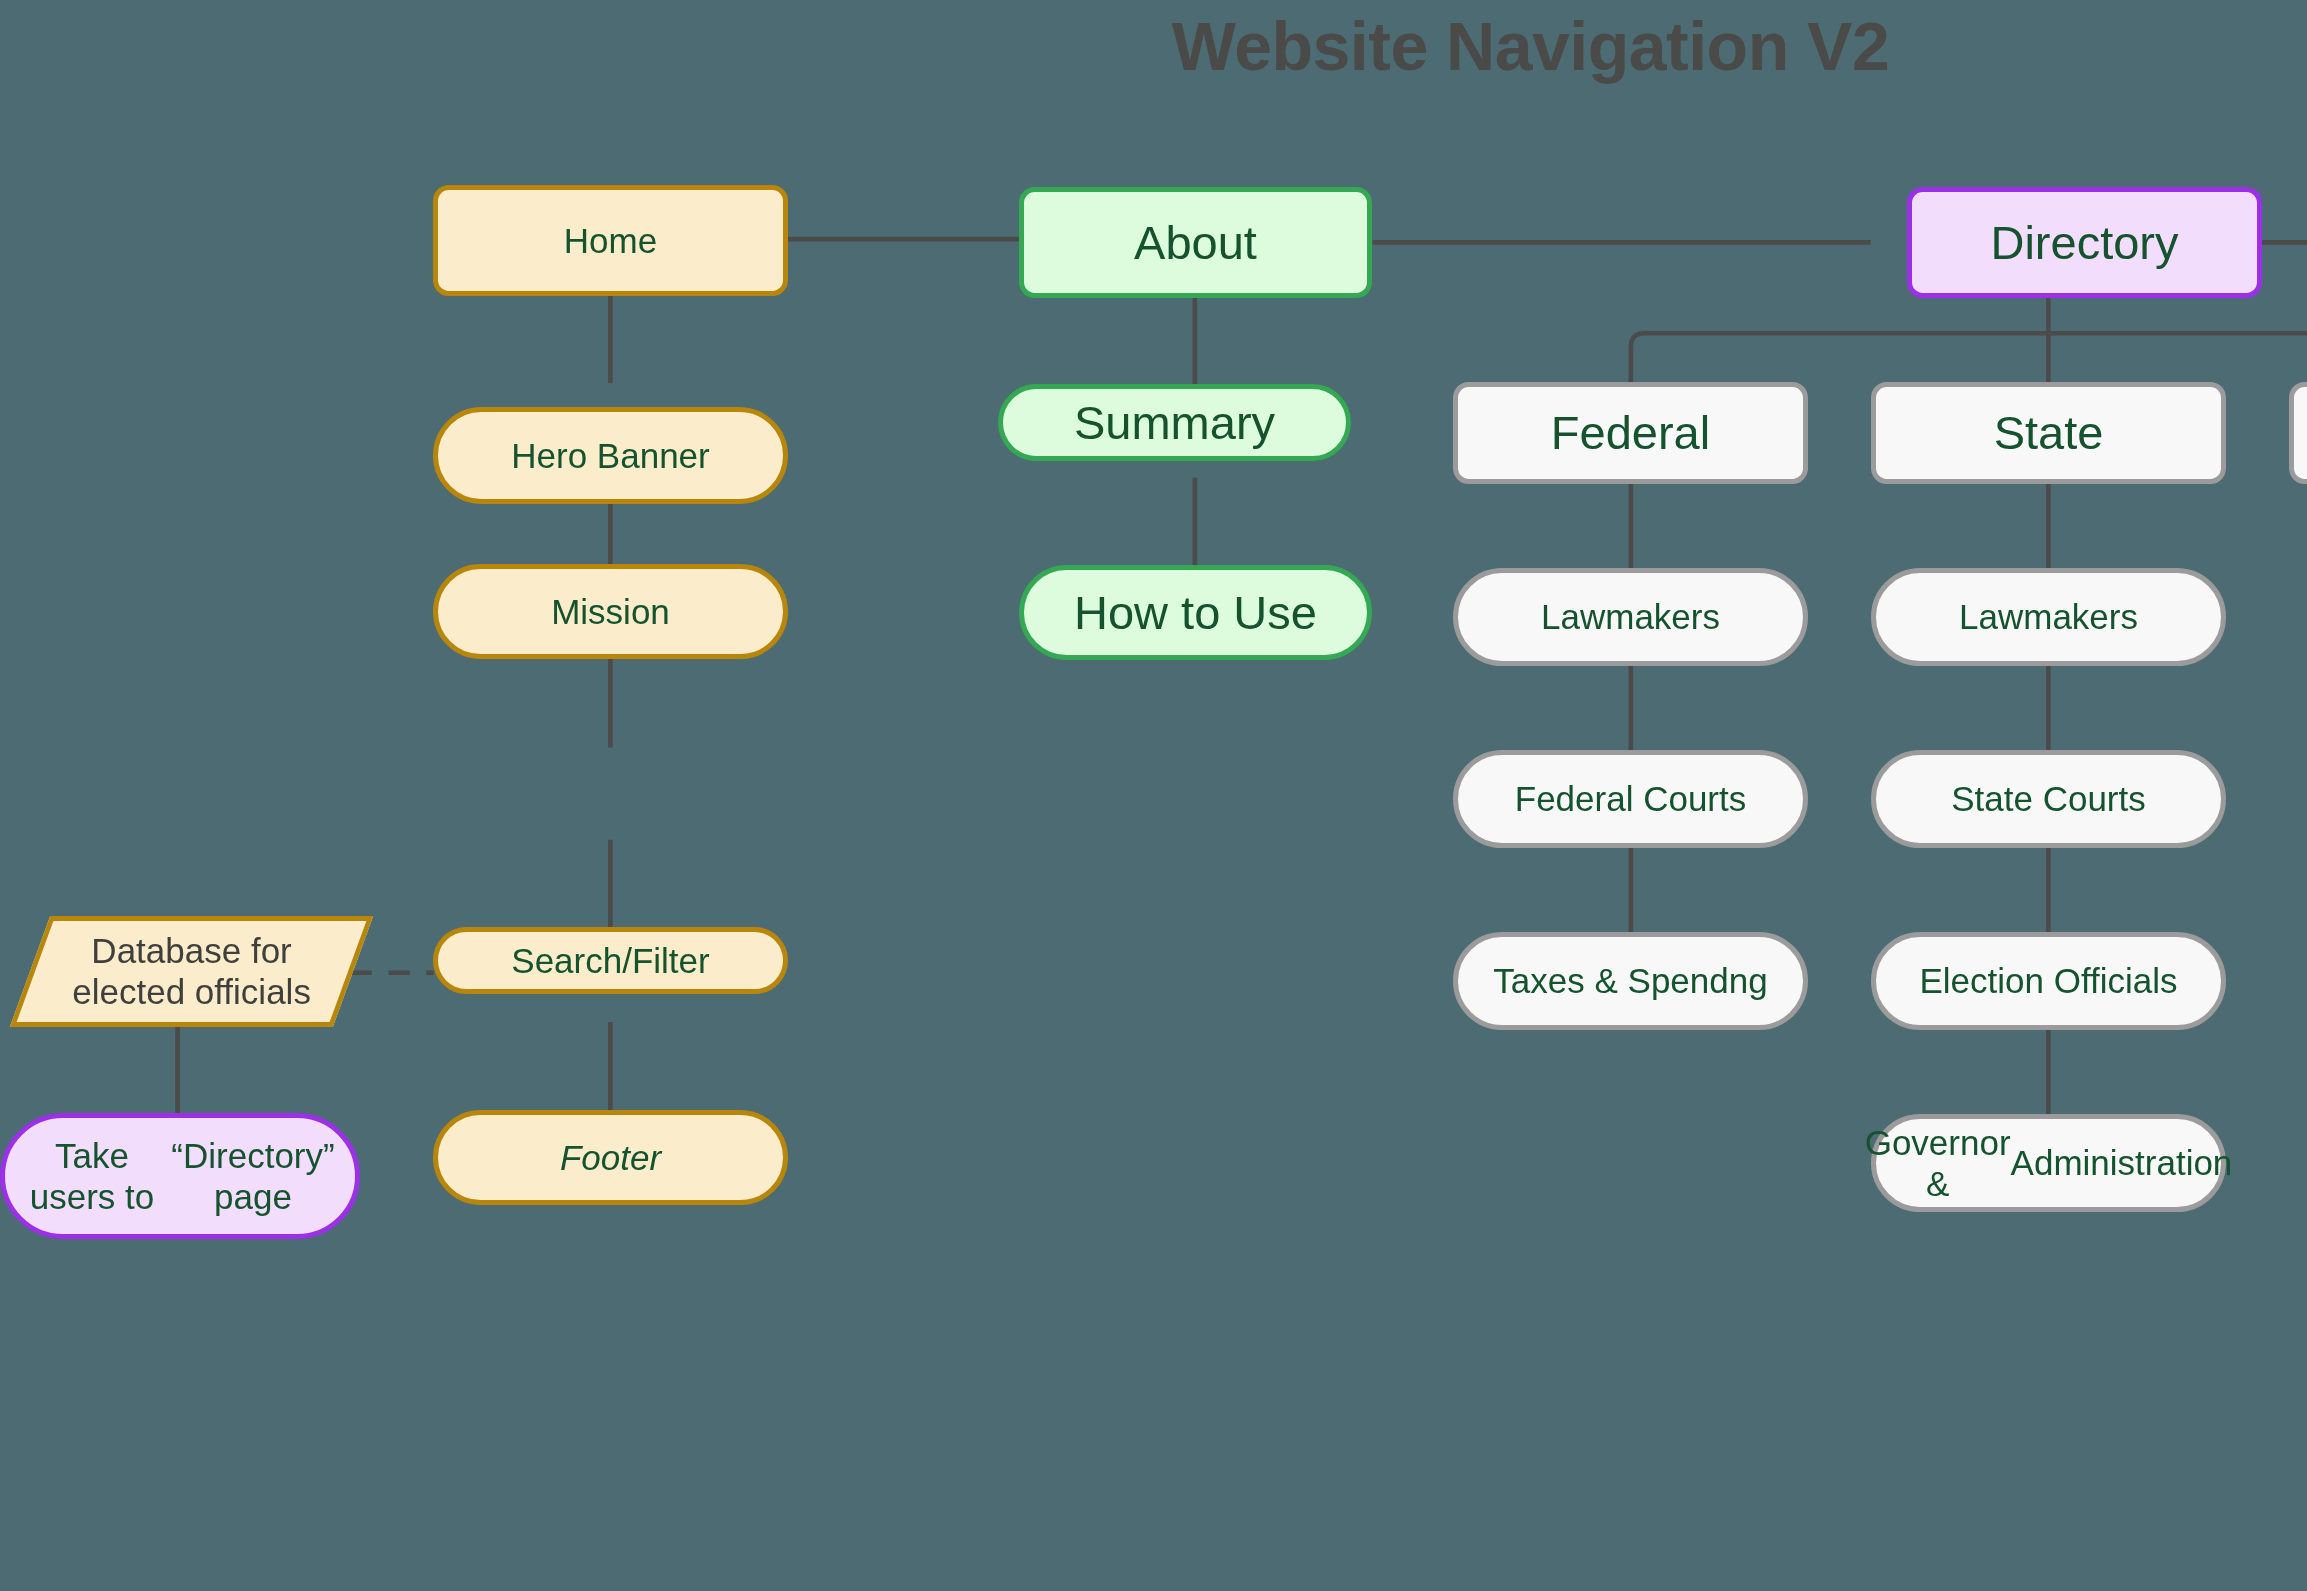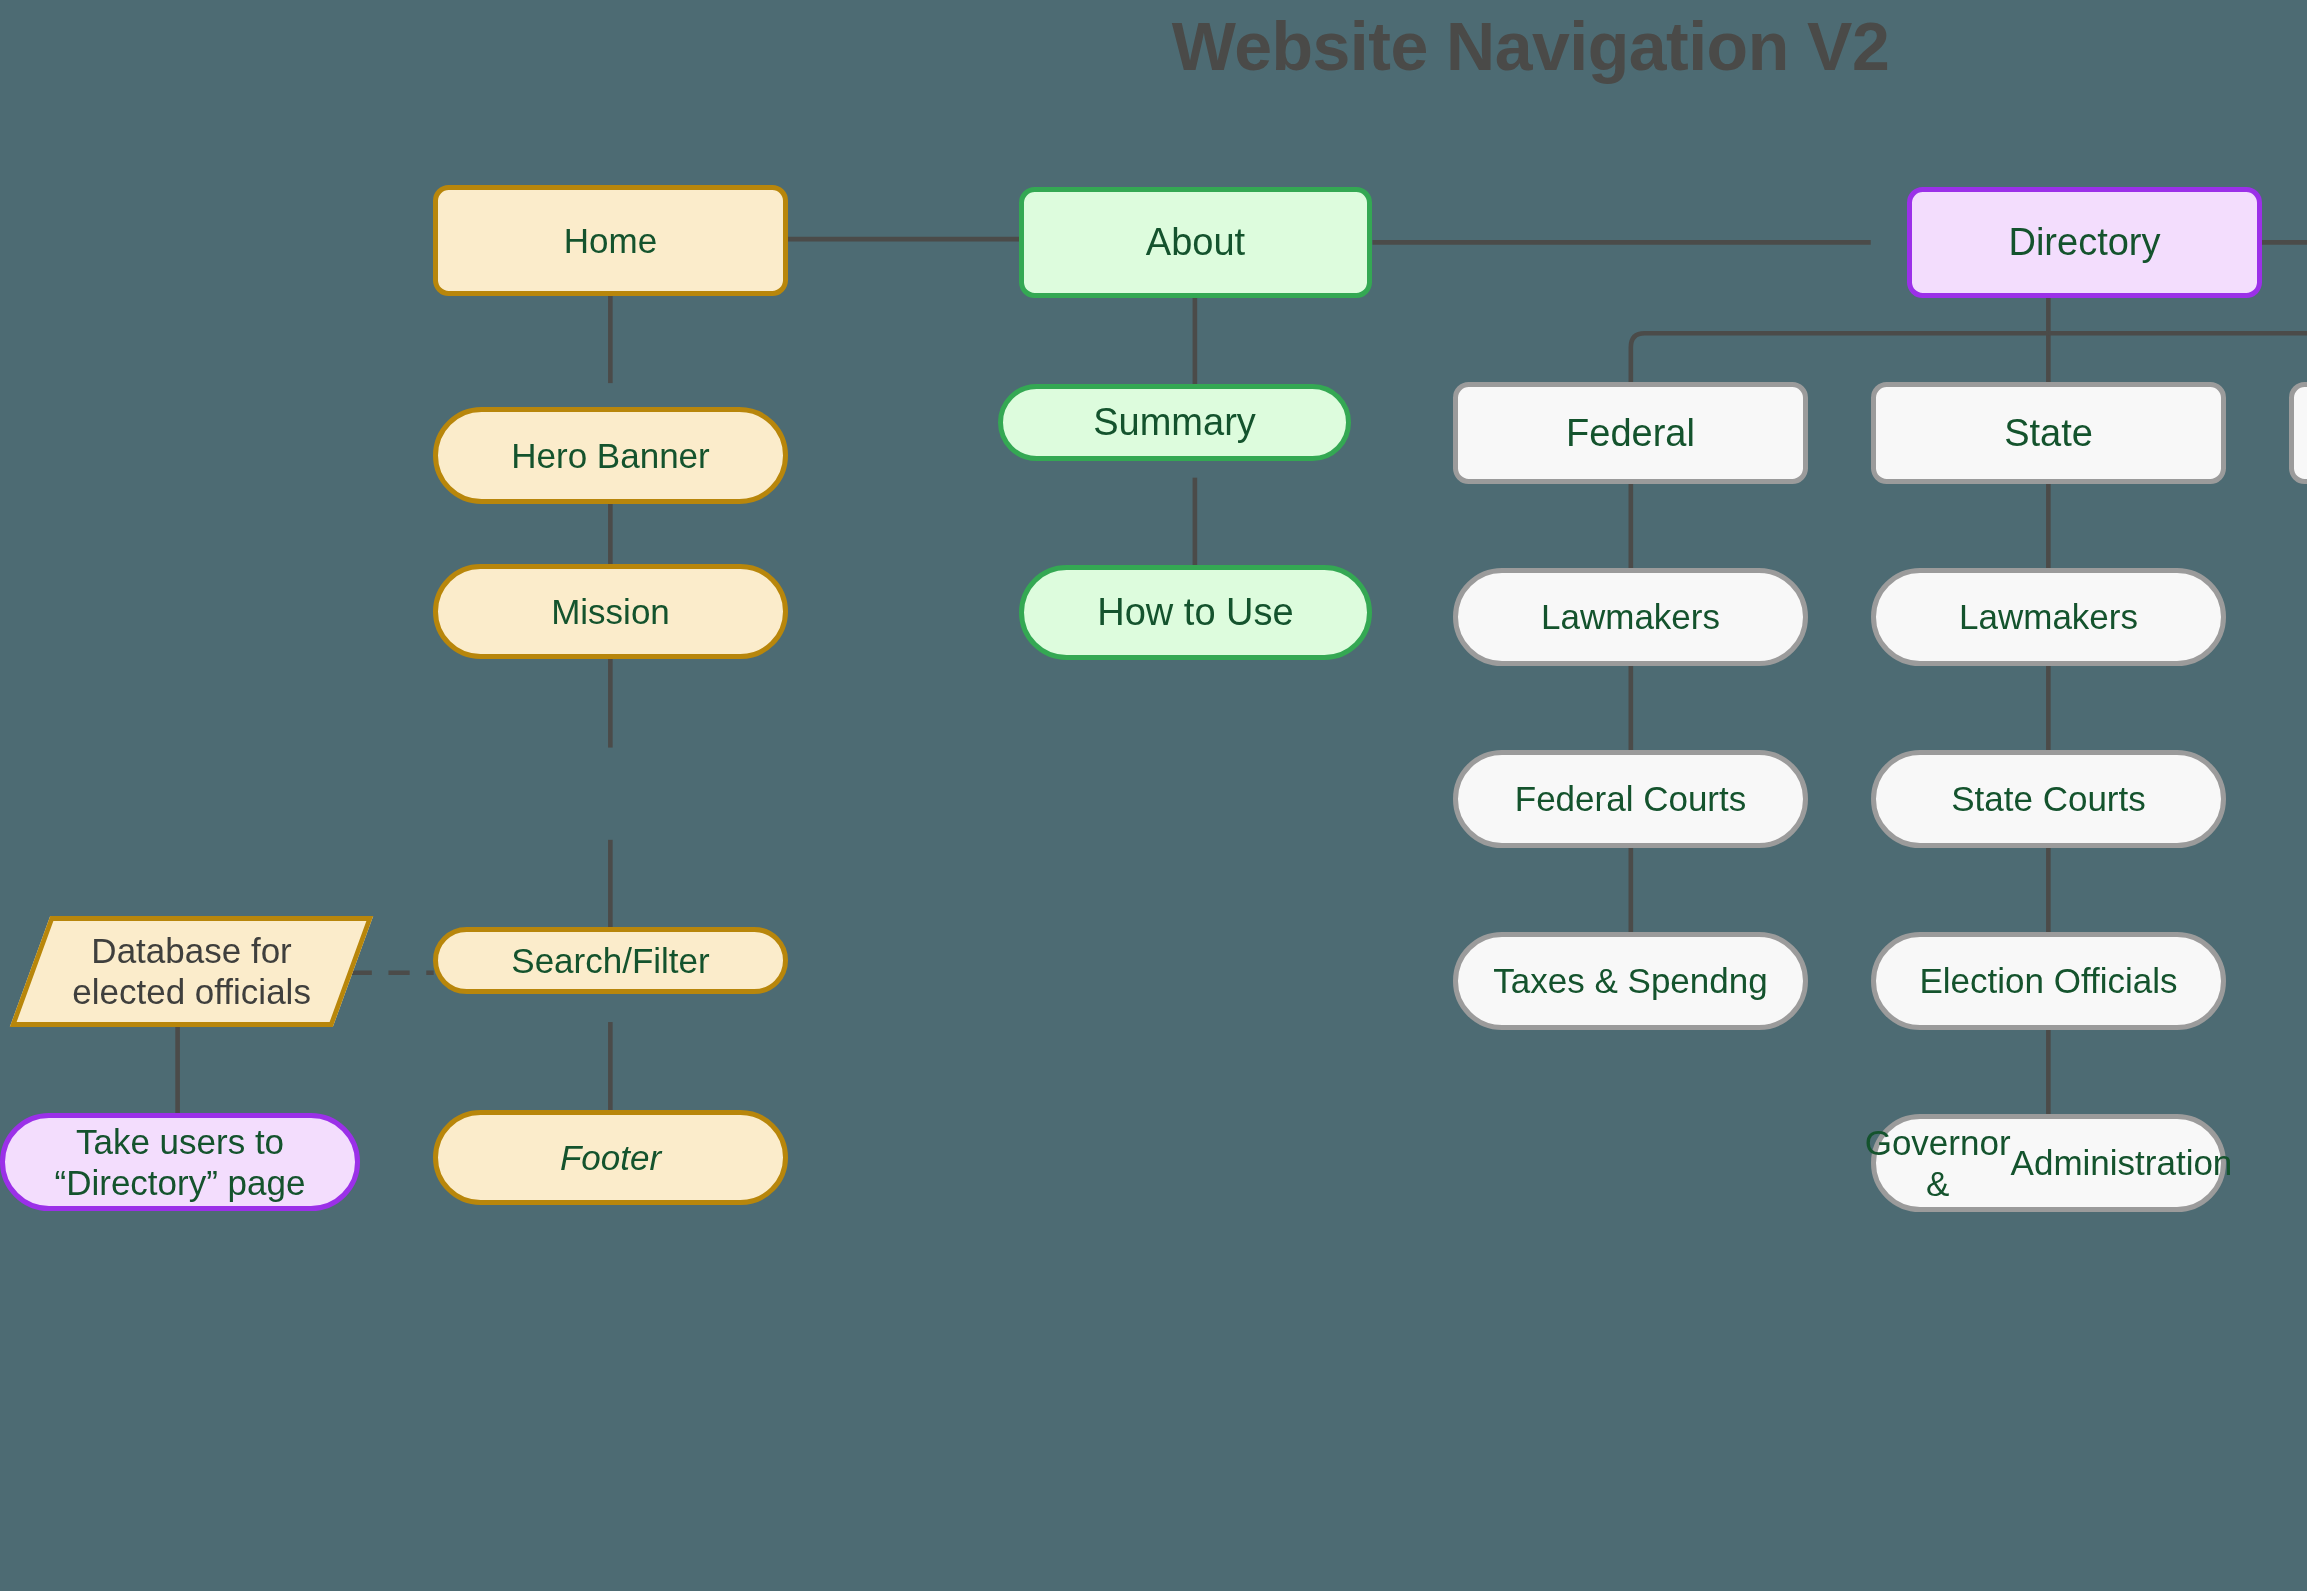--- a/index.html
+++ b/index.html
@@ -56,21 +56,21 @@
     text-align:center;
     color:#3f3f3d;
     font-size:35px;line-height:1.18;
     background:#fbeccb;
     border:5px solid #b8860b;
     transform:skewX(-20deg);
     z-index:5;
   }
   .parallelogram .inner{transform:skewX(20deg);display:block;}
 
-  .big{font-size:38px;}
+  .big{font-size:47px;}
 </style>
 </head>
 <body>
 
 <div id="stage">
 
   <div class="title">Website Navigation V2</div>
 
   <svg id="edges" viewBox="0 0 6635 3450" xmlns="http://www.w3.org/2000/svg">
     <g fill="none" stroke="#4b4b49" stroke-width="10">
@@ -190,19 +190,19 @@
     <span>Administration</span>
   </div>
 
   <div class="parallelogram" style="left:30px;top:916px;width:323px;height:111px;">
     <span class="inner">
       <span>Database for</span>
       <span>elected officials</span>
     </span>
   </div>
 
-  <div class="node stadium t-purple" style="left:0px;top:1113px;width:360px;height:98px;flex-direction:column;">
+  <div class="node stadium t-purple" style="left:0px;top:1113px;width:360px;height:126px;flex-direction:row;">
     <span>Take users to</span>
     <span>“Directory” page</span>
   </div>
 
 </div>
 
 
 </body></html>

